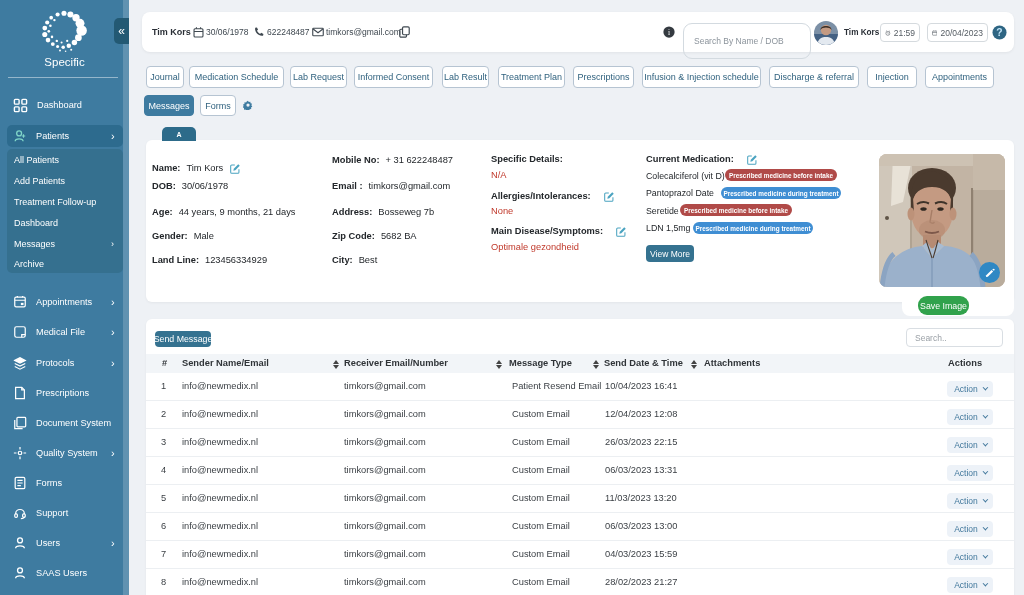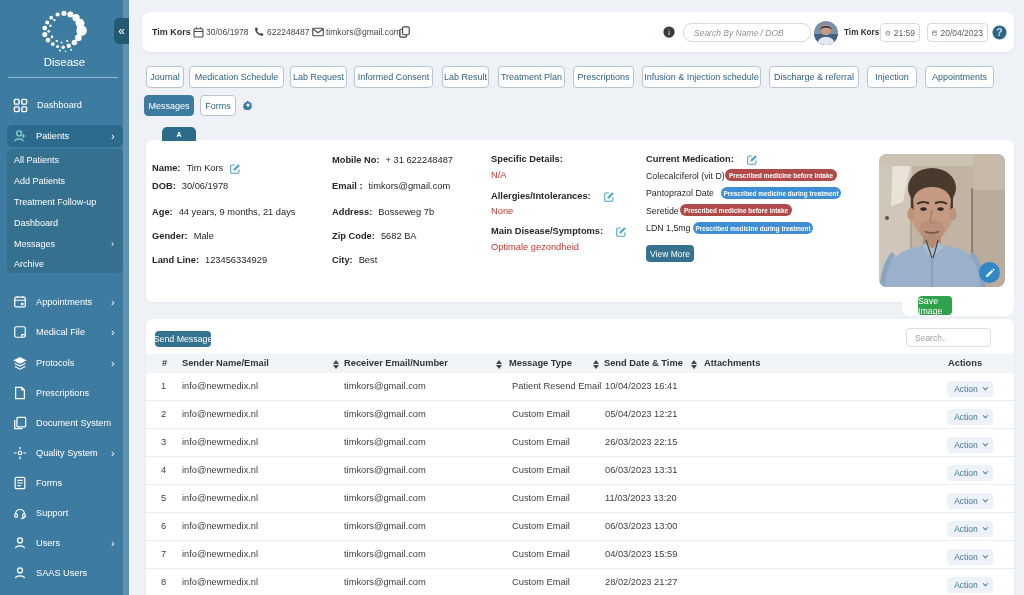--- a/index.html
+++ b/index.html
@@ -15,46 +15,46 @@
 .mrow { position:absolute; left:13px; display:flex; align-items:center; color:#fff; font-size:9.2px; height:16px; white-space:nowrap;text-align:right; }
 .mrow svg { margin-right:9px; flex:none; }
 .chev { position:absolute; left:111px; color:#fff; font-size:11px; }
 #patblock { position:absolute; left:7px; top:125px; width:116px; height:22px; background:#2d6b8e; border-radius:5px; }
 #submenu { position:absolute; left:7px; top:149px; width:116px; height:124px; background:#35708f; border-radius:5px; }
 .srow { position:absolute; left:7px; color:#fff; font-size:9px; white-space:nowrap; }
 
 
 #topbar { position:absolute; left:142px; top:12px; width:872px; height:40px; background:#fff; border-radius:8px; box-shadow:0 1px 3px rgba(0,0,0,.06); }
 #topbar .it { position:absolute; top:0; height:40px; display:flex; align-items:center; font-size:8.5px; color:#3f4850; white-space:nowrap; }
-#tsearch { position:absolute; left:541px; top:11px; width:128px; height:19px; border:1px solid #d3dae0; border-radius:9px; font-size:8.5px; color:#8b939b; display:flex; align-items:center; padding-left:10px;font-style:italic; }
+#tsearch { position:absolute; left:541px; top:11px; width:128px; height:36px; border:1px solid #d3dae0; border-radius:9px; font-size:8.5px; color:#8b939b; display:flex; align-items:center; padding-left:10px; }
 #avatar { position:absolute; left:672px; top:9px; width:24px; height:24px; border-radius:50%; overflow:hidden; }
 .tbox { position:absolute; top:11px; height:19px; border:1px solid #d5dade; border-radius:4px; display:flex; align-items:center; font-size:8.5px; color:#555c63; padding:0 4px; gap:3px; white-space:nowrap; }
 
 
 .tab { position:absolute; height:22px; border:1px solid #b6c4d2; border-radius:4px; background:#fff; color:#2f617e; font-size:9px; display:flex; align-items:center; justify-content:center; white-space:nowrap; }
 .tab2 { top:95px; height:21px; }
 .tabon { background:#3e7ba0; color:#fff; border-color:#3e7ba0; }
 
 
 #pcard { position:absolute; left:146px; top:140px; width:868px; height:162px; background:#fff; border-radius:6px; box-shadow:0 1px 3px rgba(0,0,0,.05); }
 #atab { position:absolute; left:162px; top:127px; width:34px; height:14px; background:#2d6b8a; border-radius:5px 5px 0 0; color:#fff; font-size:7px; font-weight:bold; display:flex; align-items:center; justify-content:center; }
 #photopanel { position:absolute; left:902px; top:145px; width:112px; height:171px; background:#fff; border-radius:8px; }
 .pl { position:absolute; font-size:9.3px; color:#23272b; white-space:nowrap; display:flex; align-items:center; height:14px; }
 .pl b { margin-right:6px; }
 .red { color:#c0392b; }
 .pill { display:inline-flex; align-items:center; justify-content:center; height:12px; border-radius:6px; color:#fff; font-size:6.4px; font-weight:bold; padding:0 6px; white-space:nowrap; overflow:hidden; }
 .pillr { background:#b04a48; }
 .pillb { background:#3f8ed3; }
 .tealbtn { position:absolute; background:#357290; color:#fff; border-radius:4px; display:flex; align-items:center; justify-content:center; white-space:nowrap; }
 #editcircle { position:absolute; left:979px; top:262px; width:21px; height:21px; border-radius:50%; background:#2f88c4; display:flex; align-items:center; justify-content:center; }
-#saveimg { position:absolute; left:918px; top:296px; width:34px; height:19px; background:#31a24c; border-radius:4px; color:#fff; font-size:8.8px; display:flex; align-items:center; justify-content:center; }
+#saveimg { position:absolute; left:918px; top:296px; width:51px; height:19px; background:#31a24c; border-radius:9px; color:#fff; font-size:8.8px; display:flex; align-items:center; justify-content:center; }
 
 
 #tcard { position:absolute; left:146px; top:319px; width:868px; height:276px; background:#fff; border-radius:6px 6px 0 0; box-shadow:0 1px 3px rgba(0,0,0,.05); }
-#msearch { position:absolute; left:906px; top:328px; width:85px; height:19px; border:1px solid #d9dee3; border-radius:4px; font-size:8.5px; color:#9aa0a6; display:flex; align-items:center; padding-left:8px; background:#fff; }
+#msearch { position:absolute; left:906px; top:328px; width:97px; height:19px; border:1px solid #d9dee3; border-radius:4px; font-size:8.5px; color:#9aa0a6; display:flex; align-items:center; padding-left:8px; background:#fff; }
 #thead { position:absolute; left:146px; top:354px; width:868px; height:19px; background:#f2f5f8; font-size:9.3px; font-weight:bold; color:#303438; }
 #thead span { position:absolute; top:4px; white-space:nowrap; }
 .trow { position:absolute; left:146px; width:868px; height:28px; border-bottom:1px solid #eceff2; font-size:9.3px; color:#3a3f44; background:#fff; }
 .trow span { position:absolute; top:8px; white-space:nowrap; }
 .c0 { left:15px; } .c1 { left:36px; } .c2 { left:198px; } .c3 { left:366px; } .c4 { left:459px; }
 .actbtn { position:absolute; left:801px; top:6px; width:46px; height:16px; background:#edf2f8; border-radius:4px; color:#42789c; font-size:8.5px; display:flex; align-items:center; justify-content:center; gap:4px; }
 .sort { display:inline-block; position:absolute; width:7px; height:10px; }
 .sort::before { content:""; position:absolute; left:1px; top:1px; border-left:3px solid transparent; border-right:3px solid transparent; border-bottom:4px solid #444; }
 .sort::after { content:""; position:absolute; left:1px; bottom:0px; border-left:3px solid transparent; border-right:3px solid transparent; border-top:4px solid #444; }
 .caret { width:4px; height:4px; border-right:1.3px solid #42789c; border-bottom:1.3px solid #42789c; transform:rotate(45deg) translateY(-2px); }
@@ -88,21 +88,21 @@
         <circle cx="20" cy="36" r="1.6"></circle>
       <circle cx="26" cy="41" r="1.5"></circle>
         <circle cx="32" cy="43" r="1.3"></circle>
         <circle cx="39" cy="41" r="1.4"></circle>
       <circle cx="30" cy="53" r="1.2"></circle>
         <circle cx="37" cy="54" r="1"></circle>
         <circle cx="44" cy="52" r="1.3"></circle>
     </g>
   </svg>
   <div class="abs" style="left:123px;top:0;width:6px;height:595px;background:rgba(255,255,255,.18)"></div>
-  <div id="logotext">Disease</div>
+  <div id="logotext">Specific</div>
   <div id="divider"></div>
 
   <div class="mrow" style="top:97px">
     <svg width="15" height="15" viewBox="0 0 16 16" fill="none" stroke="#fff" stroke-width="1.5">
       <rect x="1.5" y="1.5" width="5" height="5" rx="1"></rect>
         <rect x="9.5" y="1.5" width="5" height="5" rx="1"></rect>
       <rect x="1.5" y="9.5" width="5" height="5" rx="1"></rect>
         <rect x="9.5" y="9.5" width="5" height="5" rx="1"></rect>
     </svg>
     Dashboard
@@ -429,21 +429,21 @@
     <span class="c2">timkors@gmail.com</span>
     <span class="c3">Patient Resend Email</span>
     <span class="c4">10/04/2023 16:41</span>
     <span class="actbtn">Action <i class="caret"></i></span>
   </div>
 <div class="trow" style="top:401px">
     <span class="c0">2</span>
     <span class="c1">info@newmedix.nl</span>
     <span class="c2">timkors@gmail.com</span>
     <span class="c3">Custom Email</span>
-    <span class="c4">05/04/2023 12:21</span>
+    <span class="c4">12/04/2023 12:08</span>
     <span class="actbtn">Action <i class="caret"></i></span>
   </div>
 <div class="trow" style="top:429px">
     <span class="c0">3</span>
     <span class="c1">info@newmedix.nl</span>
     <span class="c2">timkors@gmail.com</span>
     <span class="c3">Custom Email</span>
     <span class="c4">26/03/2023 22:15</span>
     <span class="actbtn">Action <i class="caret"></i></span>
   </div>

